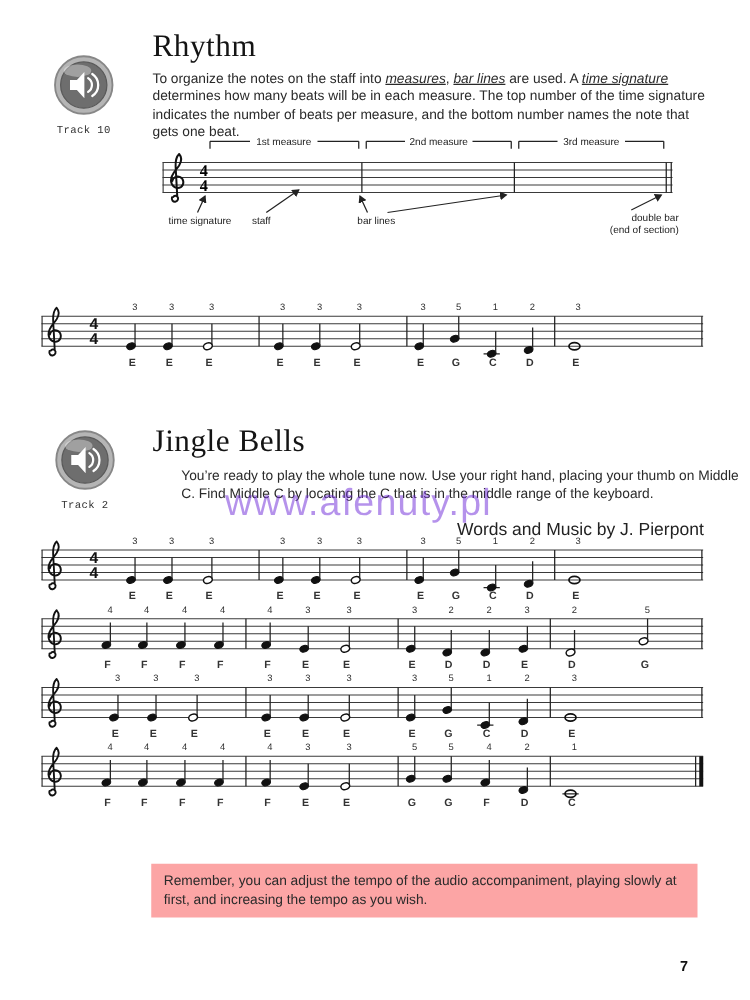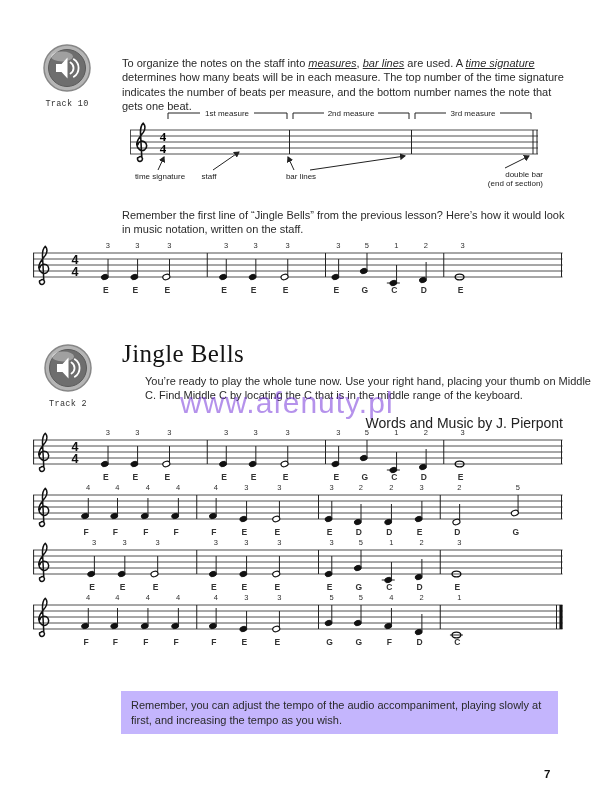--- a/index.html
+++ b/index.html
@@ -8,21 +8,21 @@
   .abs{position:absolute;}
   .sec-title{font-family:"Liberation Serif",serif;font-weight:500;font-size:25px;
              color:#141414;letter-spacing:.4px;margin:0;}
   .para{font-size:11px;line-height:14.4px;color:#2a2a2a;}
   .para em{font-style:italic;text-decoration:underline;}
   .track{width:54px;text-align:center;font-family:Liberation Mono, monospace;}
   .track-label{font-size:8.5px;color:#333;margin-top:1px;letter-spacing:.3px;}
   .credit{font-size:14px;color:#222;text-align:right;}
   .watermark{font-size:30px;font-weight:500;color:#6d28d9;opacity:.5;letter-spacing:1px;
              pointer-events:none;white-space:nowrap;}
-  .tempo-box{background:#c4b5fd;font-size:11px;line-height:14.6px;color:#2a2a2a;
+  .tempo-box{background:#fca5a5;font-size:11px;line-height:14.6px;color:#2a2a2a;
              padding:7px 10px;}
   .pagenum{font-size:11.5px;font-weight:700;color:#111;}
   svg text{font-family:"Liberation Sans",sans-serif;}
   .ts{font-family:"Liberation Serif",serif;font-weight:700;}
   .diag-label{font-size:8px;fill:#222;}
   .bracket-label{font-size:8px;fill:#222;}
 </style>
 </head>
 <body>
 
@@ -33,20 +33,21 @@
       <circle cx="25" cy="25" r="23" fill="#b5b5b5" stroke="#878787" stroke-width="1.5"></circle>
       <circle cx="25" cy="25" r="18.5" fill="#6e6e6e" stroke="#5a5a5a" stroke-width="1"></circle>
       <ellipse cx="20" cy="13.5" rx="11" ry="5" fill="#ffffff" opacity="0.35"></ellipse>
       <path d="M14,21 h5.5 l6,-6.5 v21 l-6,-6.5 H14 z" fill="#ffffff"></path>
       <path d="M28.5,19.5 a6.5,6.5 0 0 1 0,11" fill="none" stroke="#ffffff" stroke-width="1.8" stroke-linecap="round"></path>
       <path d="M31.8,16.2 a10.5,10.5 0 0 1 0,17.6" fill="none" stroke="#ffffff" stroke-width="1.8" stroke-linecap="round"></path>
     </svg>
     <div class="track-label">Track 10</div>
   </div>
 
+  <h1 class="abs sec-title" style="left:122px;top:24px;">Rhythm</h1>
   <div class="abs para" style="left:122px;top:56px;width:444px;"><span>To organize the notes on the staff into </span><em>measures</em><span>, </span><em>bar lines</em><span> are used. A </span><em>time signature</em><span> determines how many beats will be in each measure. The top number of the time signature indicates the number of beats per measure, and the bottom number names the note that gets one beat.</span></div>
 
   <svg class="abs" style="left:0;top:100px;" width="600" height="100" viewBox="0 0 600 100">
     <defs>
       <marker id="ah" markerWidth="7" markerHeight="7" refX="5" refY="3.5" orient="auto">
         <path d="M0,0 L6,3.5 L0,7 z" fill="#222"></path>
       </marker>
     </defs>
     <g stroke="#3a3a3a" stroke-width="0.9">
       <line x1="130" y1="30" x2="538" y2="30"></line>
@@ -92,21 +93,20 @@
       <line x1="310" y1="70" x2="405" y2="56" marker-end="url(#ah)"></line>
       <line x1="505" y1="68" x2="529" y2="56" marker-end="url(#ah)"></line>
     </g>
     <text class="diag-label" x="160" y="79" text-anchor="middle">time signature</text>
     <text class="diag-label" x="209" y="79" text-anchor="middle">staff</text>
     <text class="diag-label" x="301" y="79" text-anchor="middle">bar lines</text>
     <text class="diag-label" x="543" y="77" text-anchor="end">double bar</text>
     <text class="diag-label" x="543" y="86" text-anchor="end">(end of section)</text>
   </svg>
 
-  <div class="abs para" style="left:122px;top:208px;width:448px;">Remember the first line of “Jingle Bells” from the previous lesson? Here’s how it would look in music notation, written on the staff.</div>
 
   <div class="abs" style="left:33px;top:239px;"><svg width="535" height="58" viewBox="0 0 535 58">
         <line x1="0" y1="14" x2="529.5" y2="14" stroke="#3a3a3a" stroke-width="0.9"></line>
         <line x1="0" y1="20" x2="529.5" y2="20" stroke="#3a3a3a" stroke-width="0.9"></line>
         <line x1="0" y1="26" x2="529.5" y2="26" stroke="#3a3a3a" stroke-width="0.9"></line>
         <line x1="0" y1="32" x2="529.5" y2="32" stroke="#3a3a3a" stroke-width="0.9"></line>
         <line x1="0" y1="38" x2="529.5" y2="38" stroke="#3a3a3a" stroke-width="0.9"></line>
         <line x1="0.6" y1="14" x2="0.6" y2="38" stroke="#222" stroke-width="1"></line>
         <path d="M 6.6,41.8 C 6.0,44.0 7.4,45.6 9.2,45.4 C 11.3,45.1 12.2,42.7 10.8,41.2 C 9.9,40.2 8.2,40.4 7.7,41.5 M 10.8,41.2 L 9.5,17.2 C 9.3,12.4 10.2,9.2 12.3,7.2 C 14.4,9.6 14.3,13.2 12.3,16.4 C 8.9,21.2 5.4,24.0 5.8,28.8 C 6.2,33.4 10.5,35.7 13.7,33.7 C 16.6,31.7 16.2,27.2 13.2,25.7 C 10.4,24.3 7.3,25.9 6.9,28.7" fill="none" stroke="#111" stroke-width="1.5" stroke-linecap="round" stroke-linejoin="round"></path>
         <text x="42" y="24.5" text-anchor="middle" font-size="12.5" font-weight="bold" font-family="&quot;Liberation Serif&quot;,serif" fill="#111">4</text>

